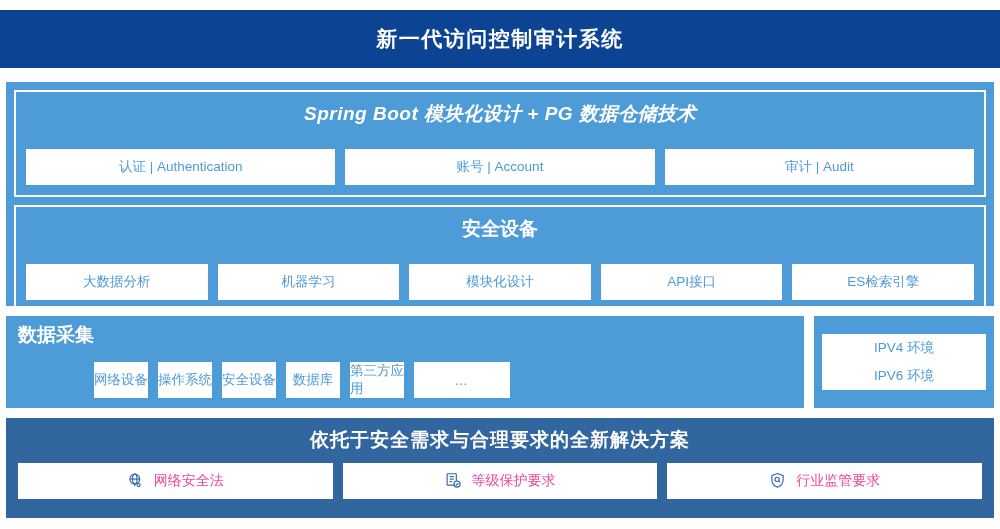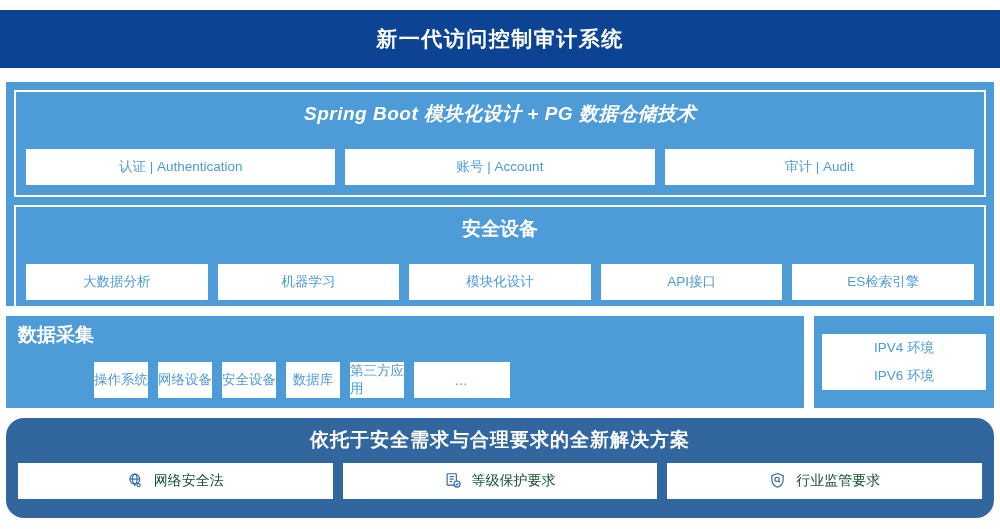--- a/index.html
+++ b/index.html
@@ -141,35 +141,34 @@
   .panel3 {
     position: absolute;
     left: 6px;
     top: 418px;
     width: 988px;
     height: 100px;
     box-sizing: border-box;
     padding: 4px 12px 12px 12px;
     display: flex;
     flex-direction: column;
-    border-radius: 18px;
   }
   .panel3 .group-title {
     padding: 8px 0 12px 0;
     letter-spacing: 1px;
   }
   .chip-icon {
     flex: 1 1 0;
     background: #ffffff;
     height: 36px;
     display: flex;
     align-items: center;
     justify-content: center;
     gap: 10px;
-    color: #14532d;
+    color: #ec4899;
     font-size: 14px;
   }
   .chip-icon svg {
     width: 17px;
     height: 17px;
     flex: 0 0 auto;
     display: block;
   }
   .dots {
     letter-spacing: 2px;
@@ -223,24 +222,24 @@
     </div>
 
   </div>
 
   <div class="panel2-wrap">
 
     <div class="panel2 panel-light">
       <div class="group-title">数据采集</div>
       <div class="chip-row">
         <div class="chip">
+          <span>网络设备</span>
+        </div>
+        <div class="chip">
           <span>操作系统</span>
-        </div>
-        <div class="chip">
-          <span>网络设备</span>
         </div>
         <div class="chip">
           <span>安全设备</span>
         </div>
         <div class="chip">
           <span>数据库</span>
         </div>
         <div class="chip">
           <span>第三方应用</span>
         </div>

